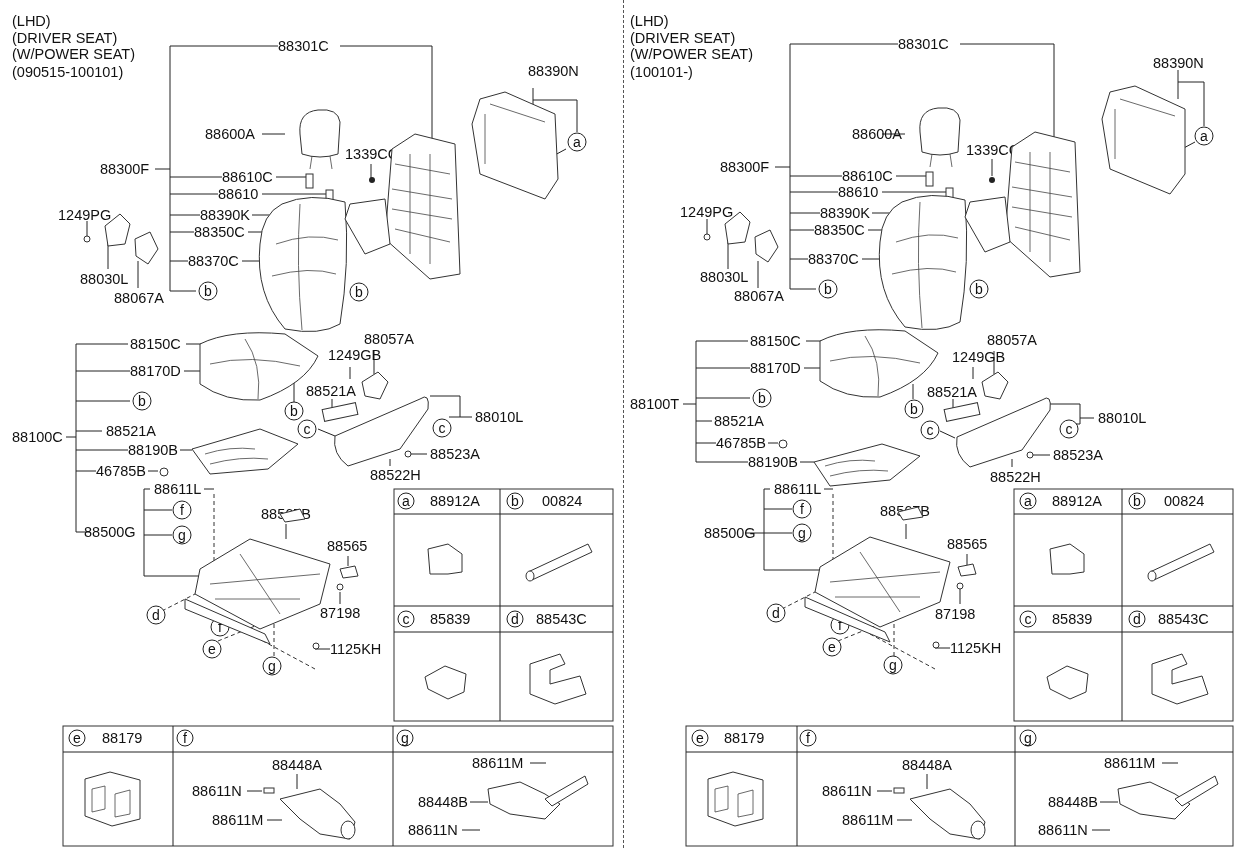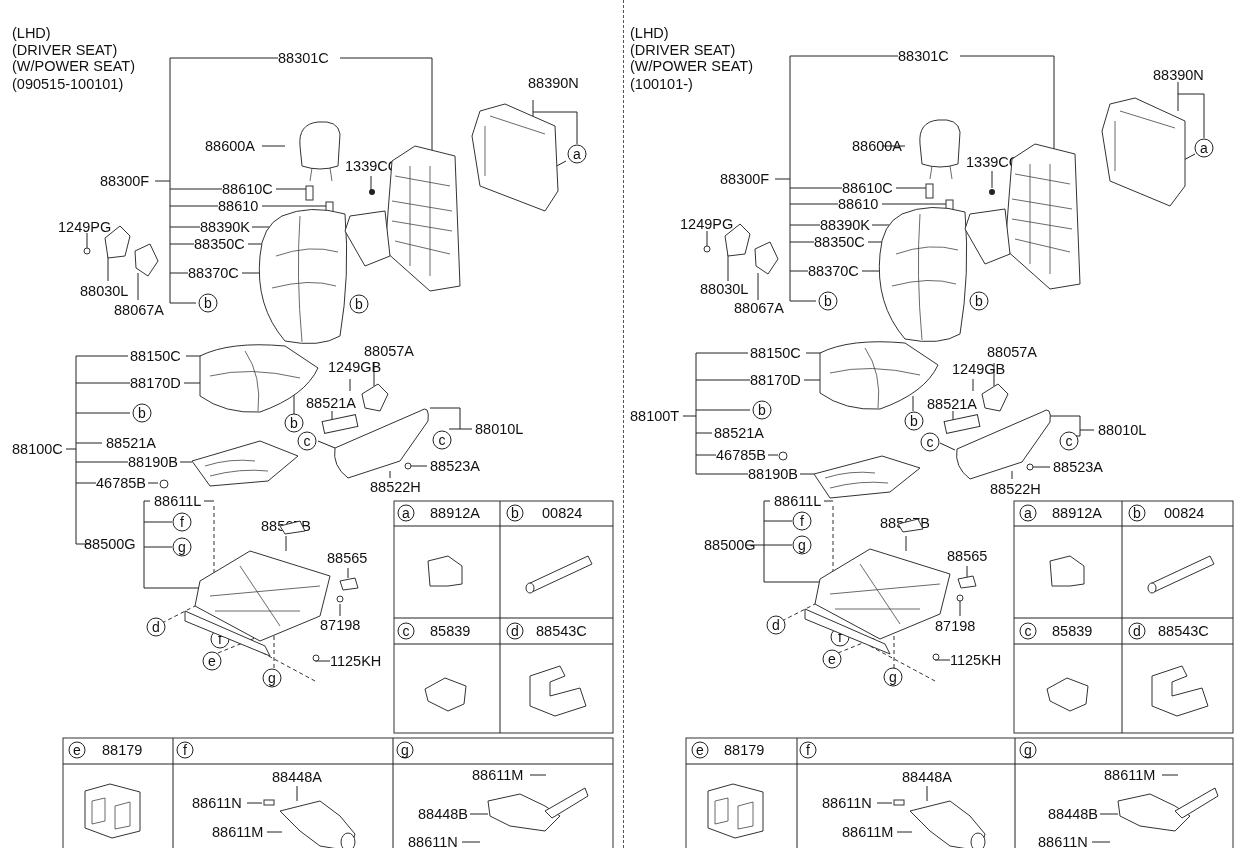--- a/index.html
+++ b/index.html
@@ -1,17 +1,17 @@
 <!DOCTYPE html>
 <html><head>
 <meta charset="utf-8">
 <style>
   html,body{margin:0;padding:0;background:#fff;}
   body{width:1240px;height:848px;position:relative;overflow:hidden;font-family:"Liberation Sans",sans-serif;color:#111;}
-  .panel{position:absolute;top:16px;width:620px;height:624px;padding-left:24px;}
+  .panel{position:absolute;top:4px;width:620px;height:624px;padding-left:24px;}
   .panel.left{left:0;}
   .panel.right{left:620px;}
   .divider{position:absolute;left:623px;top:0;width:0;height:848px;border-left:1px dashed #555;}
   svg{position:absolute;left:0;top:0;}
   .lbl{font-size:14.5px;fill:#111;font-family:"Liberation Sans",sans-serif;}
   .hdr{font-size:14.5px;fill:#111;font-family:"Liberation Sans",sans-serif;}
   .ln{stroke:#222;stroke-width:1;fill:none;}
   .dash{stroke:#333;stroke-width:1;fill:none;stroke-dasharray:4 3;}
   .part{stroke:#333;stroke-width:1;fill:#fff;}
   .part2{stroke:#444;stroke-width:0.8;fill:none;}

